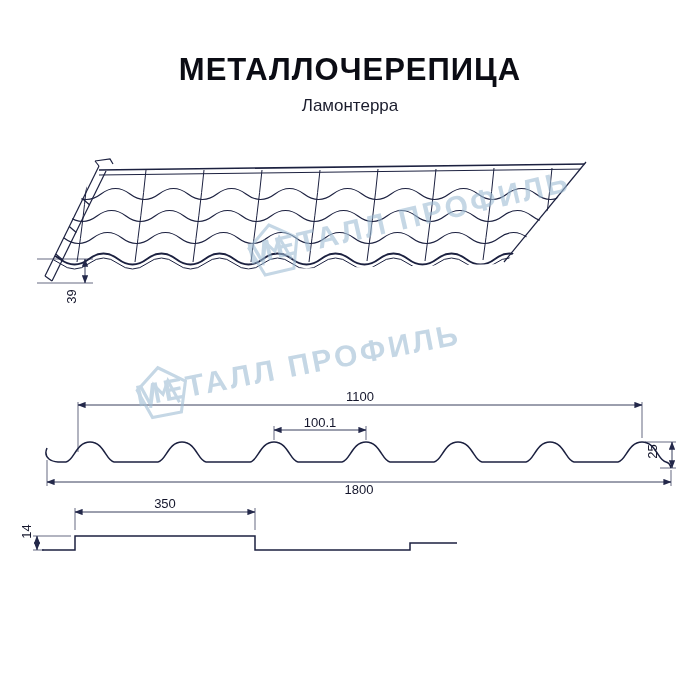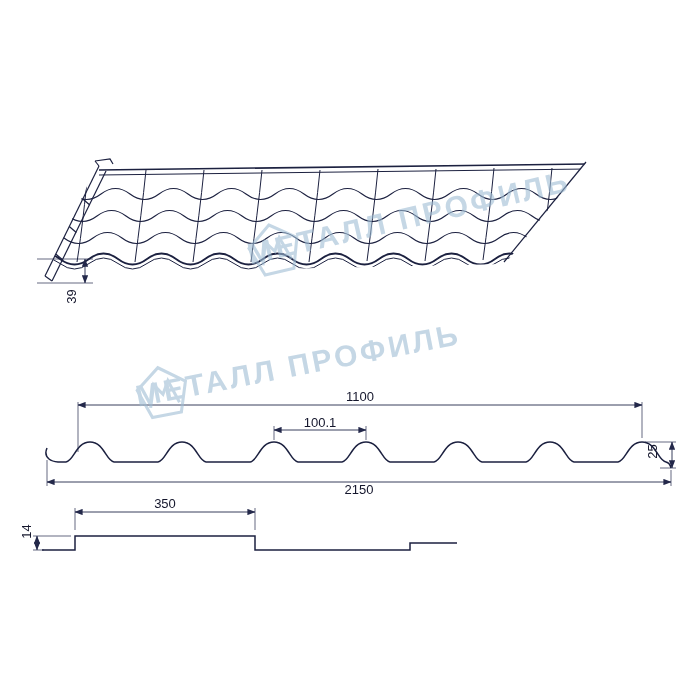--- a/index.html
+++ b/index.html
@@ -20,20 +20,22 @@
              letter-spacing:3px;white-space:nowrap;pointer-events:none;}
   .wm1{left:248px;top:238px;transform:rotate(-13deg);transform-origin:left center;}
   .wm2{left:136px;top:380px;transform:rotate(-11deg);transform-origin:left center;}
   .wm-logo{width:54px;height:54px;flex:0 0 auto;}
 </style>
 </head>
 <body>
 
 <div class="canvas">
 
+  <div class="title">МЕТАЛЛОЧЕРЕПИЦА</div>
+  <div class="subtitle">Ламонтерра</div>
 
   <svg style="left:35px;top:158px;" width="565" height="170" viewBox="0 0 565 170">
     <defs>
       <marker id="ar1" markerWidth="9" markerHeight="7" refX="8.5" refY="3.5" orient="auto-start-reverse">
           <path d="M0,0L9,3.5L0,7Z" fill="#23284a"></path>
         </marker>
       <clipPath id="roofclip">
           <polygon points="64,2 556,-2 470,106 12,116"></polygon>
         </clipPath>
     </defs>
@@ -126,21 +128,21 @@
       <path class="dimline" stroke-width=".7" d="M8,36 L46,36"></path>
       <path class="dimline" stroke-width=".7" d="M8,50 L19,50"></path>
       <line class="dimline" stroke-width=".9" x1="12" y1="36" x2="12" y2="50" marker-start="url(#ar3)" marker-end="url(#ar3)"></line>
     </g>
   </svg>
 
   <span class="dim v" style="left:64px;top:289px;">39</span>
   <span class="dim h" style="left:325px;top:389px;">1100</span>
   <span class="dim h" style="left:285px;top:415px;">100.1</span>
   <span class="dim v" style="left:645px;top:444px;">25</span>
-  <span class="dim h" style="left:324px;top:482px;">2150</span>
+  <span class="dim h" style="left:324px;top:482px;">1800</span>
   <span class="dim h" style="left:130px;top:496px;text-align:center;">350</span>
   <span class="dim v" style="left:19px;top:524px;">14</span>
 
   <div class="watermark wm1">
     <svg class="wm-logo" viewBox="0 0 44 44">
       <path d="M22,2 L42,17 L34,41 L10,41 L2,17 Z" fill="none" stroke="#9fbdd4" stroke-width="2.5"></path>
       <path d="M10,33 L16,15 L22,24 L28,14 L34,33" fill="none" stroke="#9fbdd4" stroke-width="2.5"></path>
     </svg>
     <span>МЕТАЛЛ ПРОФИЛЬ</span>
   </div>

